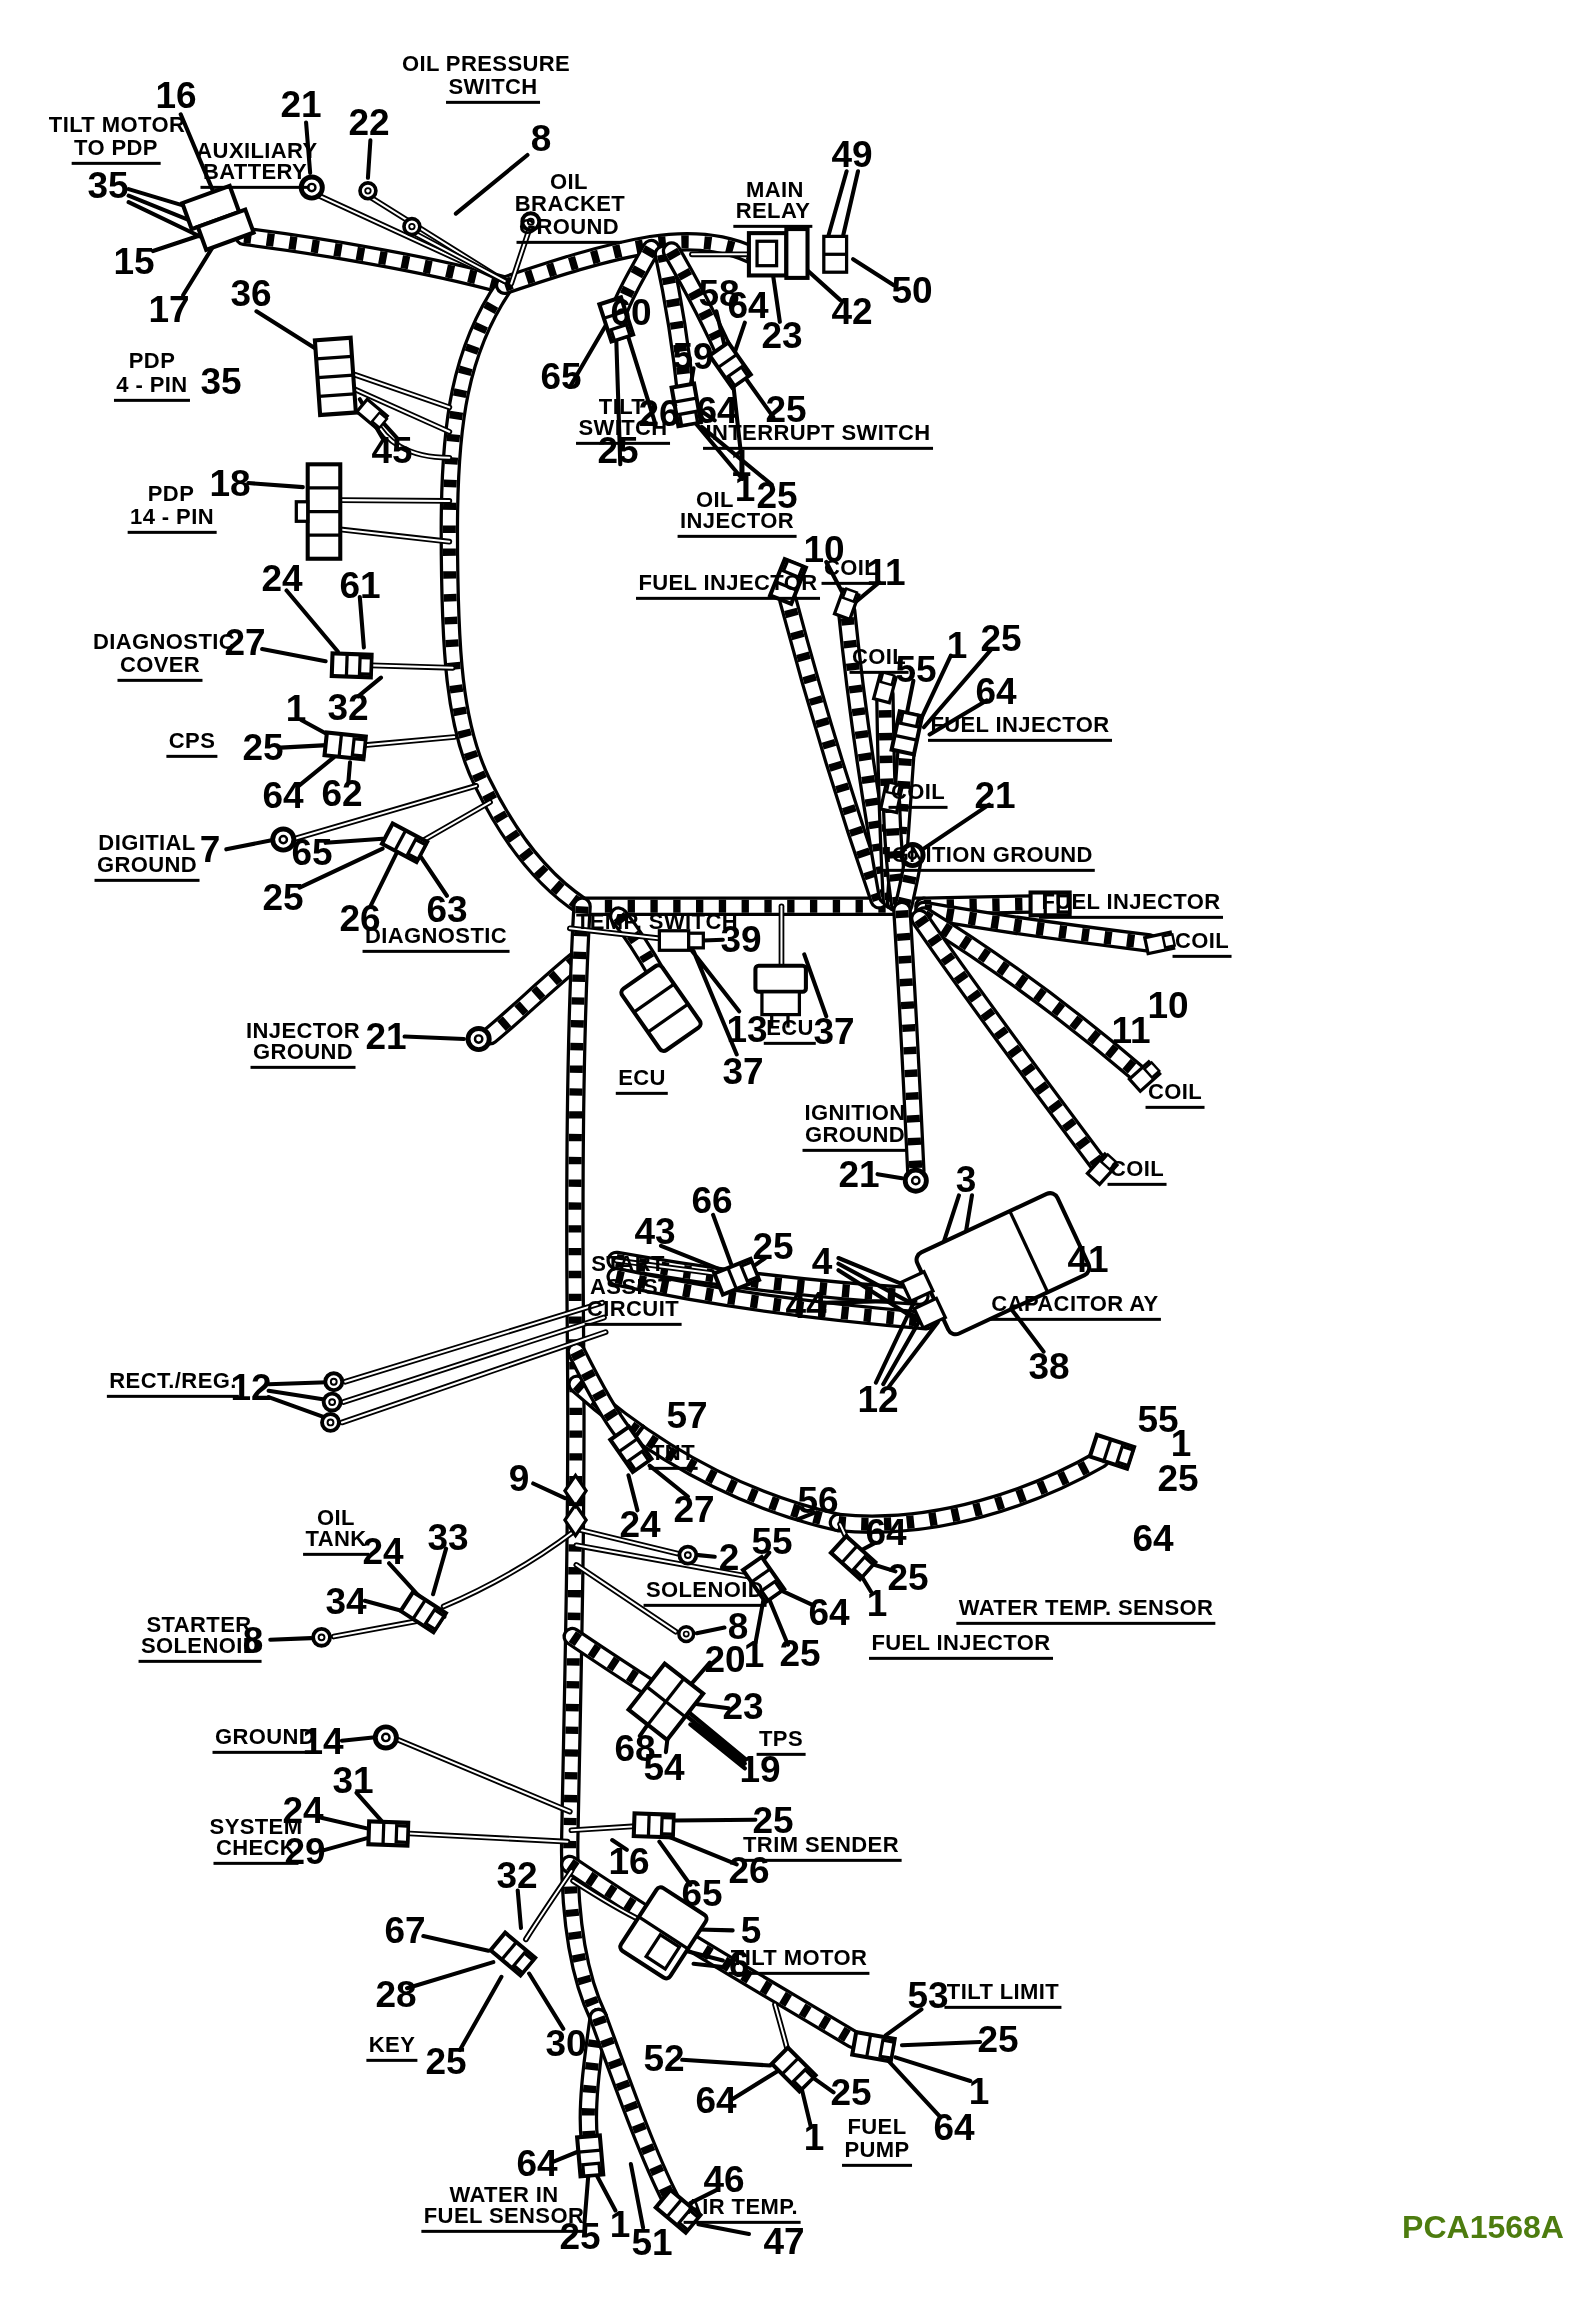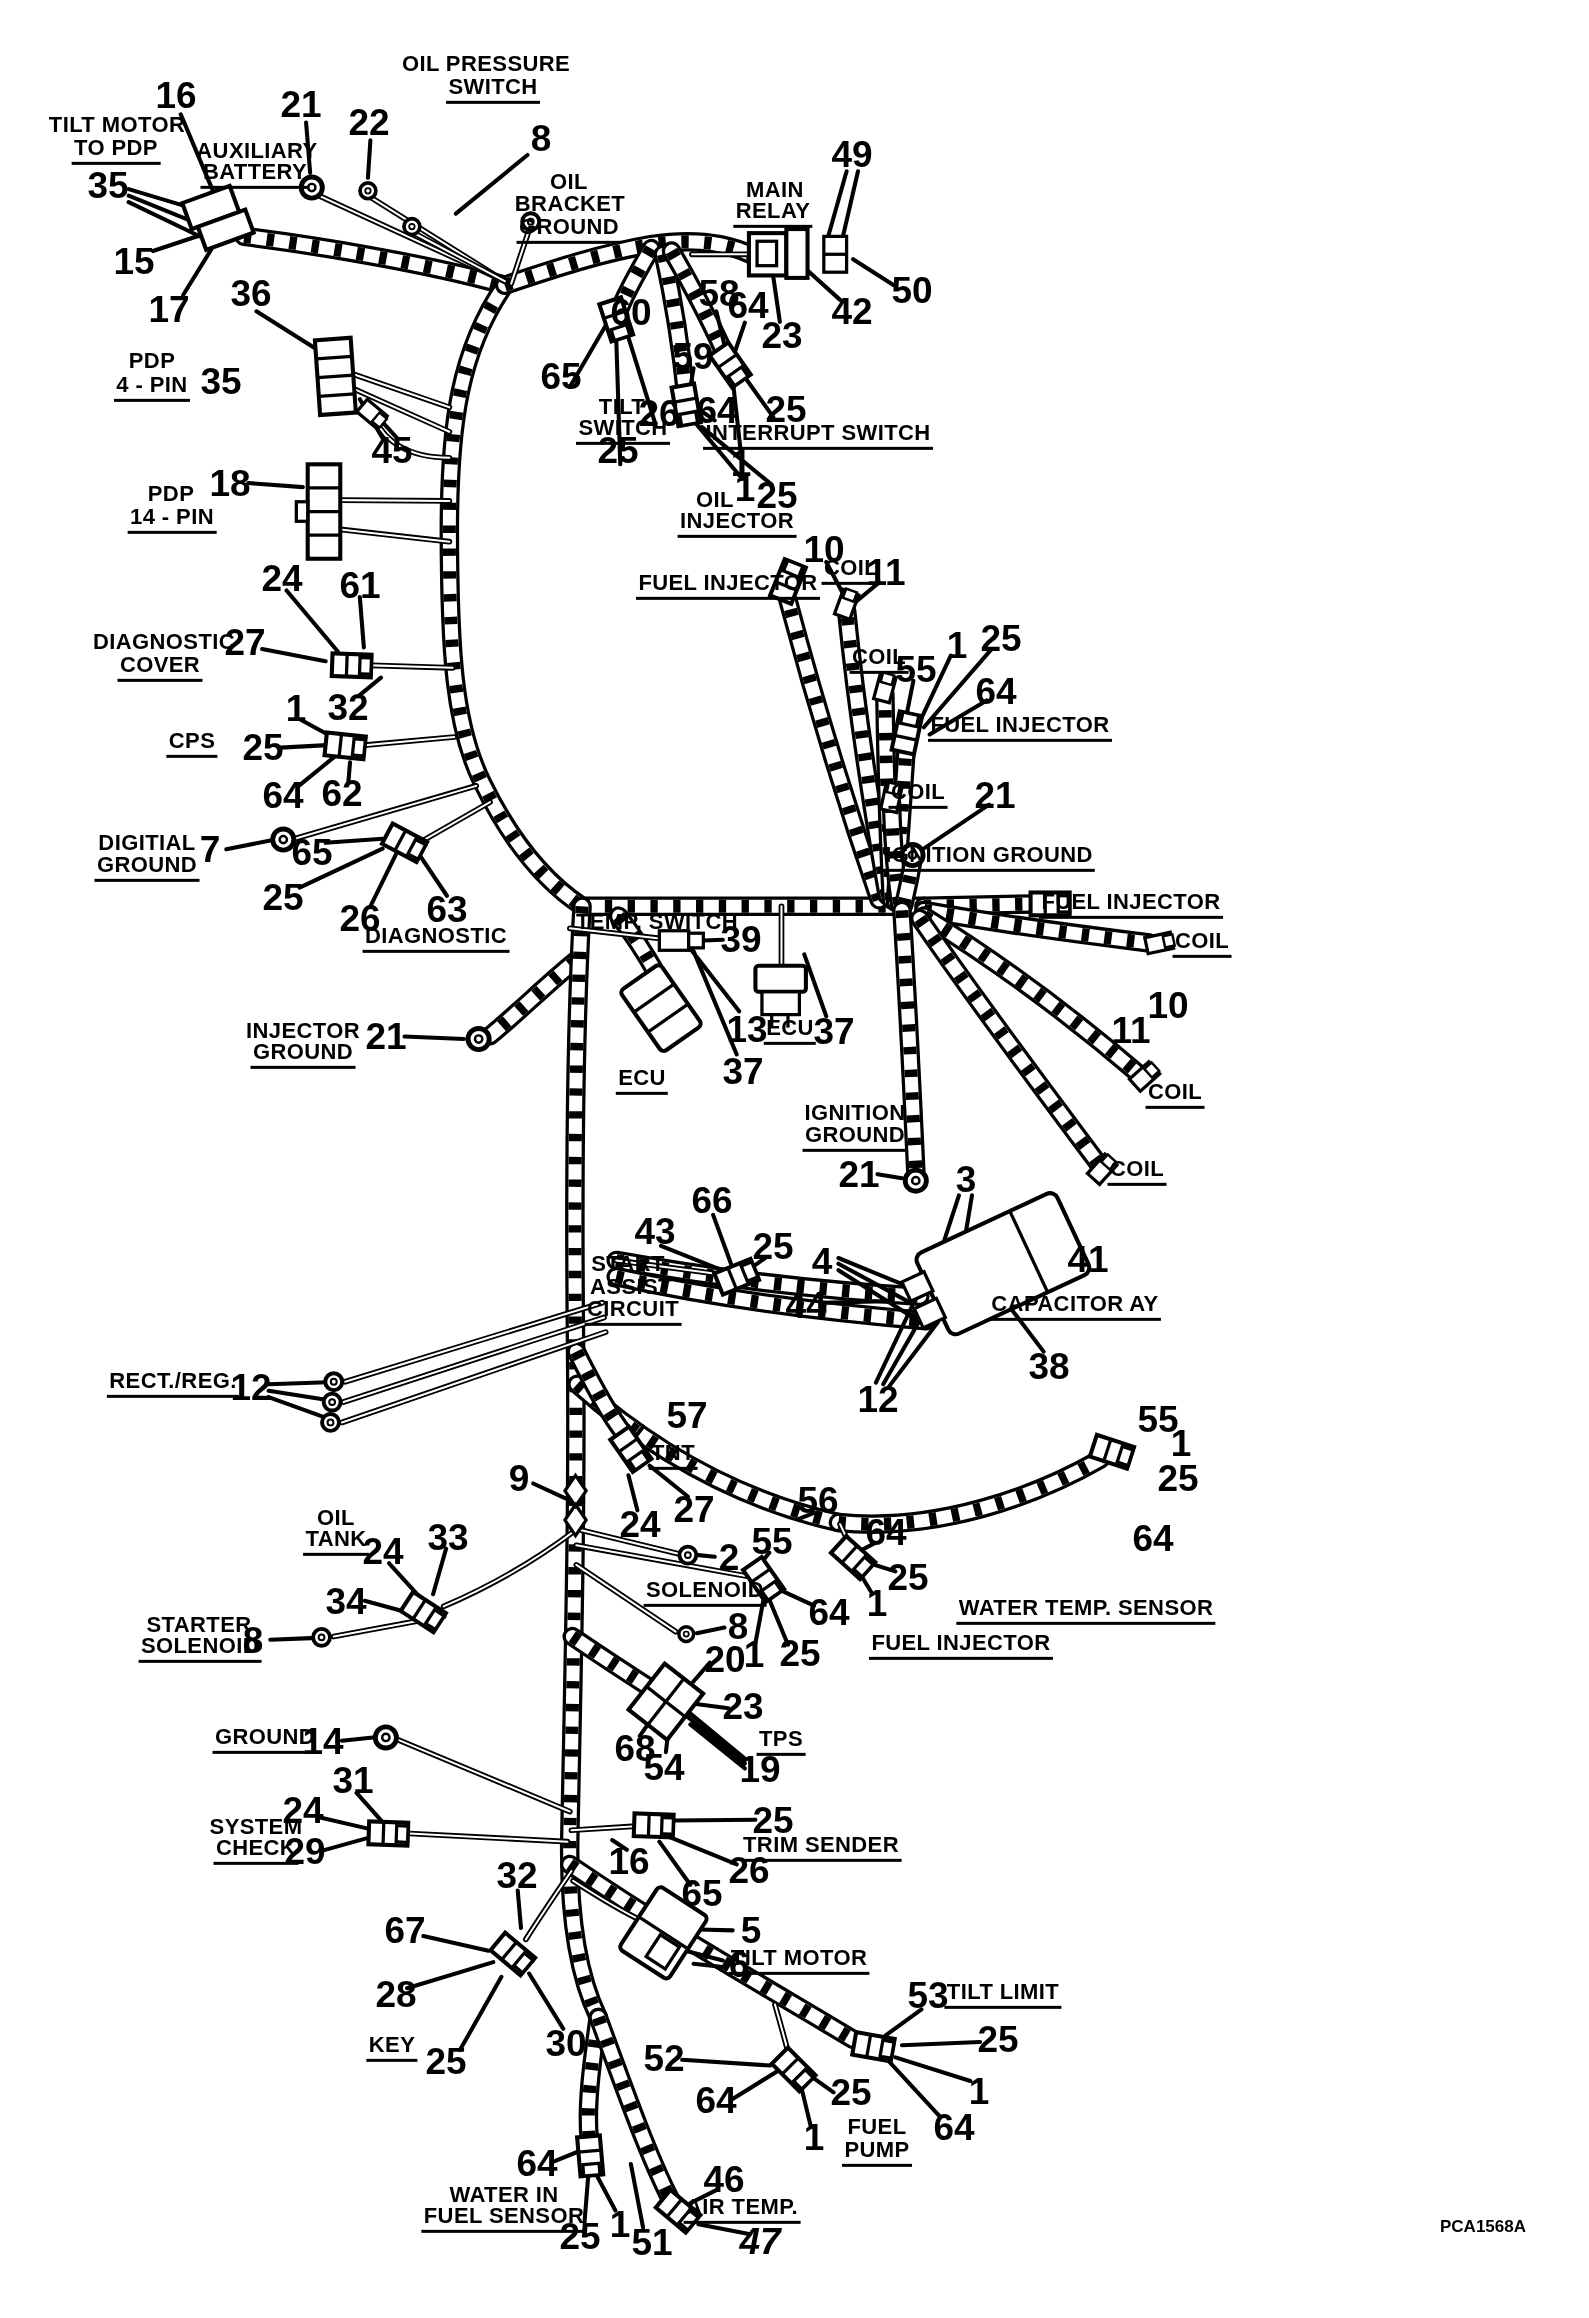--- a/index.html
+++ b/index.html
@@ -2,21 +2,21 @@
 <html style="font-size:13px"><head>
 <meta charset="utf-8">
 <style>
   html,body{margin:0;padding:0;background:#fff;width:1589px;height:2319px;overflow:hidden;}
   #diagram{position:relative;width:1589px;height:2319px;background:#fff;font-family:"Liberation Sans",sans-serif;}
   #harness{position:absolute;left:0;top:0;}
   #label-layer,#callout-layer{position:absolute;left:0;top:0;width:100%;height:100%;pointer-events:none;}
   .lbl{position:absolute;transform:translate(-50%,-50%);font-weight:bold;font-size:22px;line-height:1;color:#000;white-space:nowrap;letter-spacing:0.4px;}
   .lbl.u{border-bottom:3.3px solid #000;padding:0 2.4px 3.3px 2.4px;}
   .num{position:absolute;transform:translate(-50%,-50%);font-weight:bold;font-size:37px;line-height:1;color:#000;white-space:nowrap;}
-  .code{position:absolute;left:1483px;top:2227px;transform:translate(-50%,-50%);font-weight:bold;font-size:17px;color:#000000;}
+  .code{position:absolute;left:1483px;top:2227px;transform:translate(-50%,-50%);font-weight:bold;font-size:32px;color:#4d7c0f;}
   .wrap{fill:none;stroke:#000;stroke-width:24;stroke-linecap:round;}
   .wrapW{fill:none;stroke:#fff;stroke-width:16;stroke-linecap:round;}
   .wrapD{fill:none;stroke:#000;stroke-width:16;stroke-dasharray:9 19;stroke-linecap:butt;}
   .wire{fill:none;stroke:#000;stroke-width:7;stroke-linecap:round;}
   .wireW{fill:none;stroke:#fff;stroke-width:2.5;stroke-linecap:round;}
   .lead{fill:none;stroke:#000;stroke-width:5;stroke-linecap:round;}
   .part{fill:#fff;stroke:#000;stroke-width:5;}
   .part2{fill:#fff;stroke:#000;stroke-width:4;}
   .pline{stroke:#000;stroke-width:4;}
 </style>
@@ -501,17 +501,17 @@
       <span class="num" style="left: 954px; top: 2127px;">64</span>
       <span class="num" style="left: 664px; top: 2058px;">52</span>
       <span class="num" style="left: 716px; top: 2100px;">64</span>
       <span class="num" style="left: 851px; top: 2092px;">25</span>
       <span class="num" style="left: 814px; top: 2137px;">1</span>
       <span class="num" style="left: 537px; top: 2163px;">64</span>
       <span class="num" style="left: 580px; top: 2236px;">25</span>
       <span class="num" style="left: 620px; top: 2224px;">1</span>
       <span class="num" style="left: 652px; top: 2242px;">51</span>
       <span class="num" style="left: 724px; top: 2179px;">46</span>
-      <span class="num" style="left: 760px; top: 2241px; font-style: italic;">47</span>
+      <span class="num" style="left: 784px; top: 2241px;">47</span>
     </div>
   <div class="code">PCA1568A</div>
 </div>
 
 
 </body></html>

